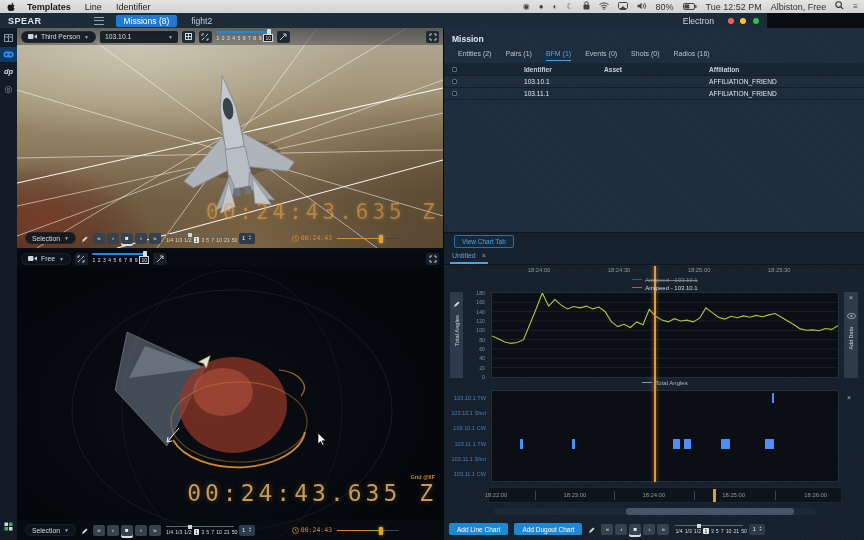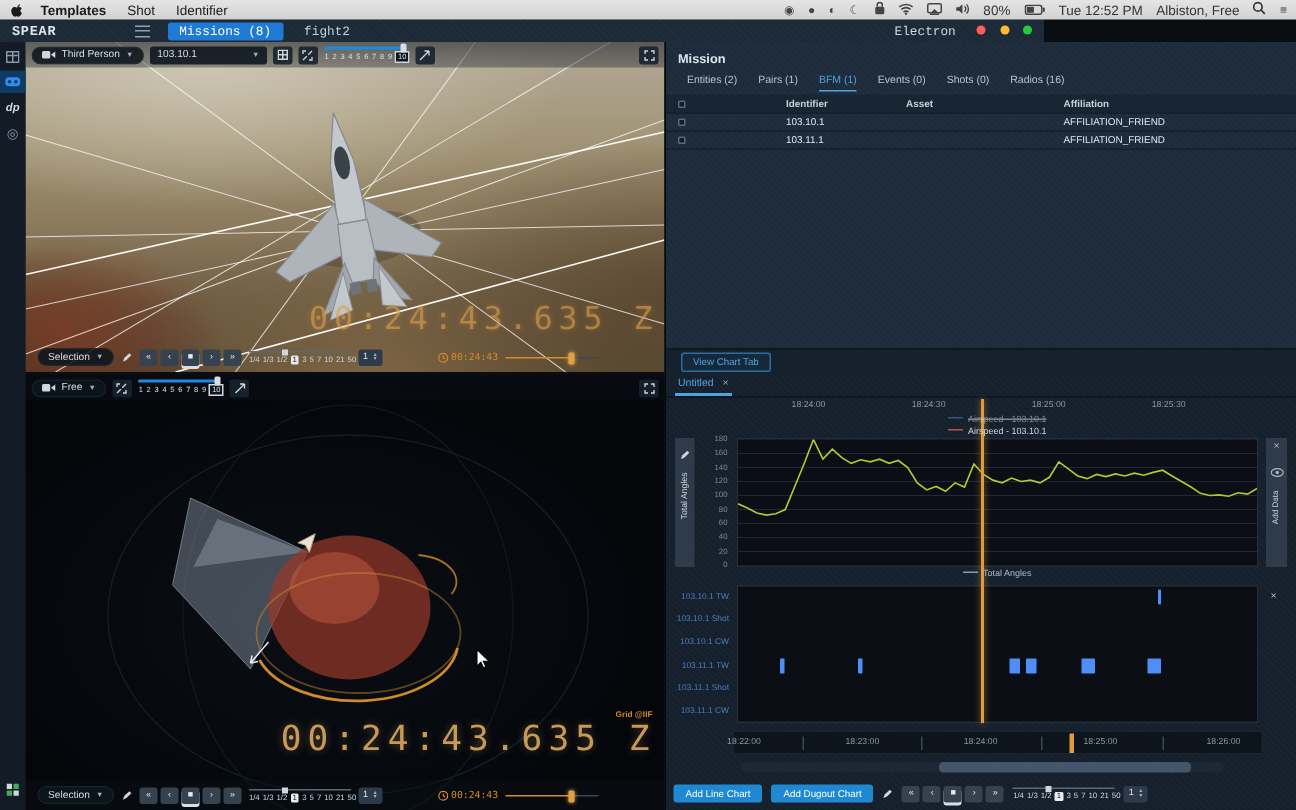--- a/index.html
+++ b/index.html
@@ -11,24 +11,24 @@
   #menubar { position:absolute; left:0; top:0; width:864px; height:13px;
     background:linear-gradient(#e4e4e4,#d2d2d2); display:flex; align-items:center;
     font-size:9px; color:#1a1a1a; padding:0 6px; z-index:50; }
   #menubar .mitem { margin-right:14px; }
   #menubar .mitem.bold { font-weight:bold; }
   #menubar .mb-right { margin-left:auto; display:flex; align-items:center; gap:9px; color:#333; }
   #menubar .sicon { font-size:8px; color:#444; line-height:13px; }
   .apple-glyph { width:9px; height:11px; display:inline-block; margin-right:12px; }
 
   
-  #appheader { position:absolute; left:0; top:13px; width:696px; height:15px;
+  #appheader { position:absolute; left:0; top:13px; width:767px; height:15px;
     background:#1c2936; display:flex; align-items:center; padding:0 8px;
     color:#dfe7ee; font-size:9px; z-index:40;
-    background-image:repeating-linear-gradient(45deg, rgba(110,140,175,0.05) 0 1px, transparent 1px 3px);font-family:Liberation Mono, monospace; }
+    background-image:repeating-linear-gradient(45deg, rgba(110,140,175,0.05) 0 1px, transparent 1px 3px); }
   #appheader .title { font-weight:bold; letter-spacing:0.5px; margin-right:52px; }
   .hamb { width:10px; height:8px; margin-right:12px; border-top:1.5px solid #8fa2b5;
     border-bottom:1.5px solid #8fa2b5; position:relative; }
   .hamb:after{content:"";position:absolute;left:0;top:2.2px;width:100%;height:1.5px;background:#8fa2b5;}
   .apptab { padding:1px 8px; border-radius:2px; margin-right:6px; font-size:8.5px; }
   .apptab.active { background:#1e7ad4; color:#fff; }
   .apptab.plain { color:#c3ced9; }
   #appheader .right { margin-left:auto; display:flex; align-items:center; gap:10px; }
   #appheader .tmpl { color:#cdd8e2; font-size:8.5px; }
   .tl { width:6px; height:6px; border-radius:50%; display:inline-block; margin-left:4px; }
@@ -198,21 +198,21 @@
 
 <div id="screen">
 
   <div id="menubar">
     <span class="apple-glyph">
       <svg width="9" height="11" viewBox="0 0 9 11">
           <path fill="#1a1a1a" d="M6 2.6c.5-.6 1.2-1 1.2-1s.1.9-.4 1.5c-.5.6-1.2.8-1.2.8s-.1-.7.4-1.3zM7.6 6.3c0-1.2 1-1.8 1-1.8s-.6-.9-1.7-.9c-.7 0-1.3.4-1.6.4-.3 0-1-.4-1.6-.4C2.5 3.6 1.5 4.7 1.5 6.4c0 1.8 1.4 3.7 2.2 3.7.4 0 .8-.3 1.4-.3.6 0 1 .3 1.4.3.8 0 1.9-1.7 2.1-2.5-.6-.3-1-.8-1-1.3z"></path>
         </svg>
     </span>
     <span class="mitem bold">Templates</span>
-    <span class="mitem">Shot</span>
+    <span class="mitem">Line</span>
     <span class="mitem">Identifier</span>
     <span class="mb-right">
       <span class="sicon">◉</span>
       <span class="sicon">●</span>
       <span class="sicon">◐</span>
       <span class="sicon">☾</span>
       <span><svg width="7" height="9" viewBox="0 0 7 9">
             <rect x="0.5" y="3.5" width="6" height="5" rx="1" fill="#444"></rect>
             <path d="M1.8 3.5V2.4a1.7 1.7 0 013.4 0v1.1" fill="none" stroke="#444" stroke-width="1"></path>
           </svg></span>

